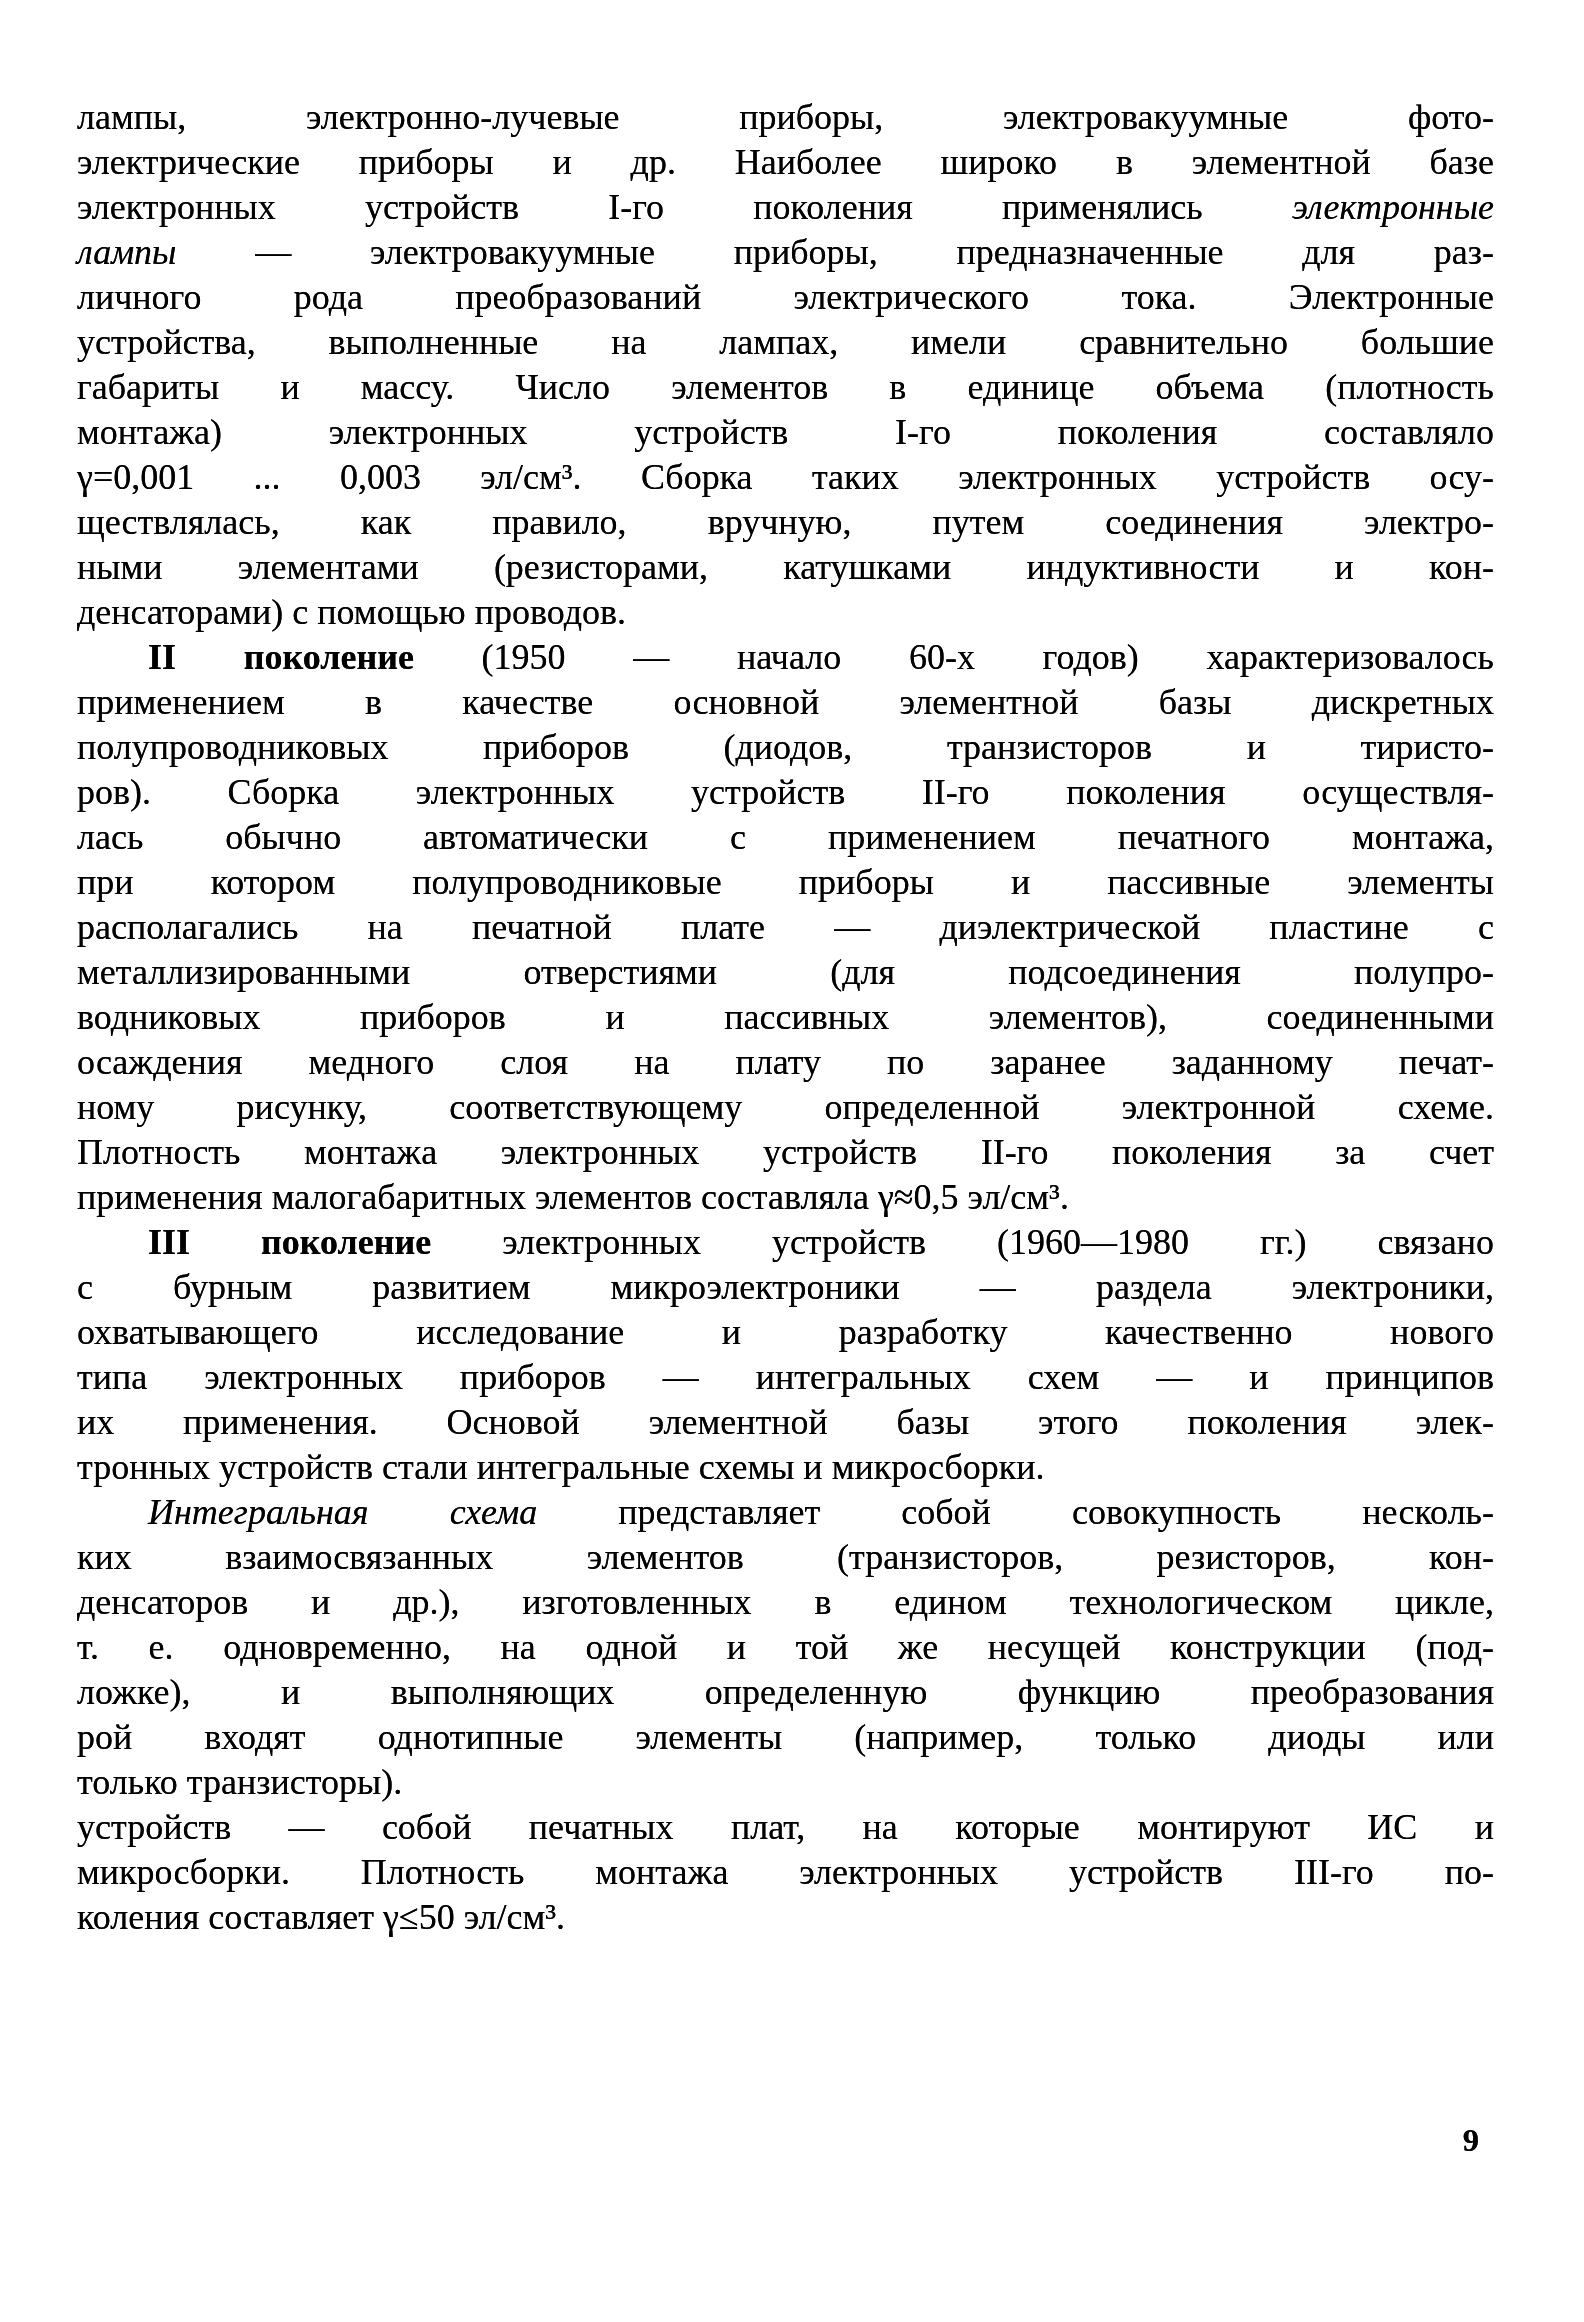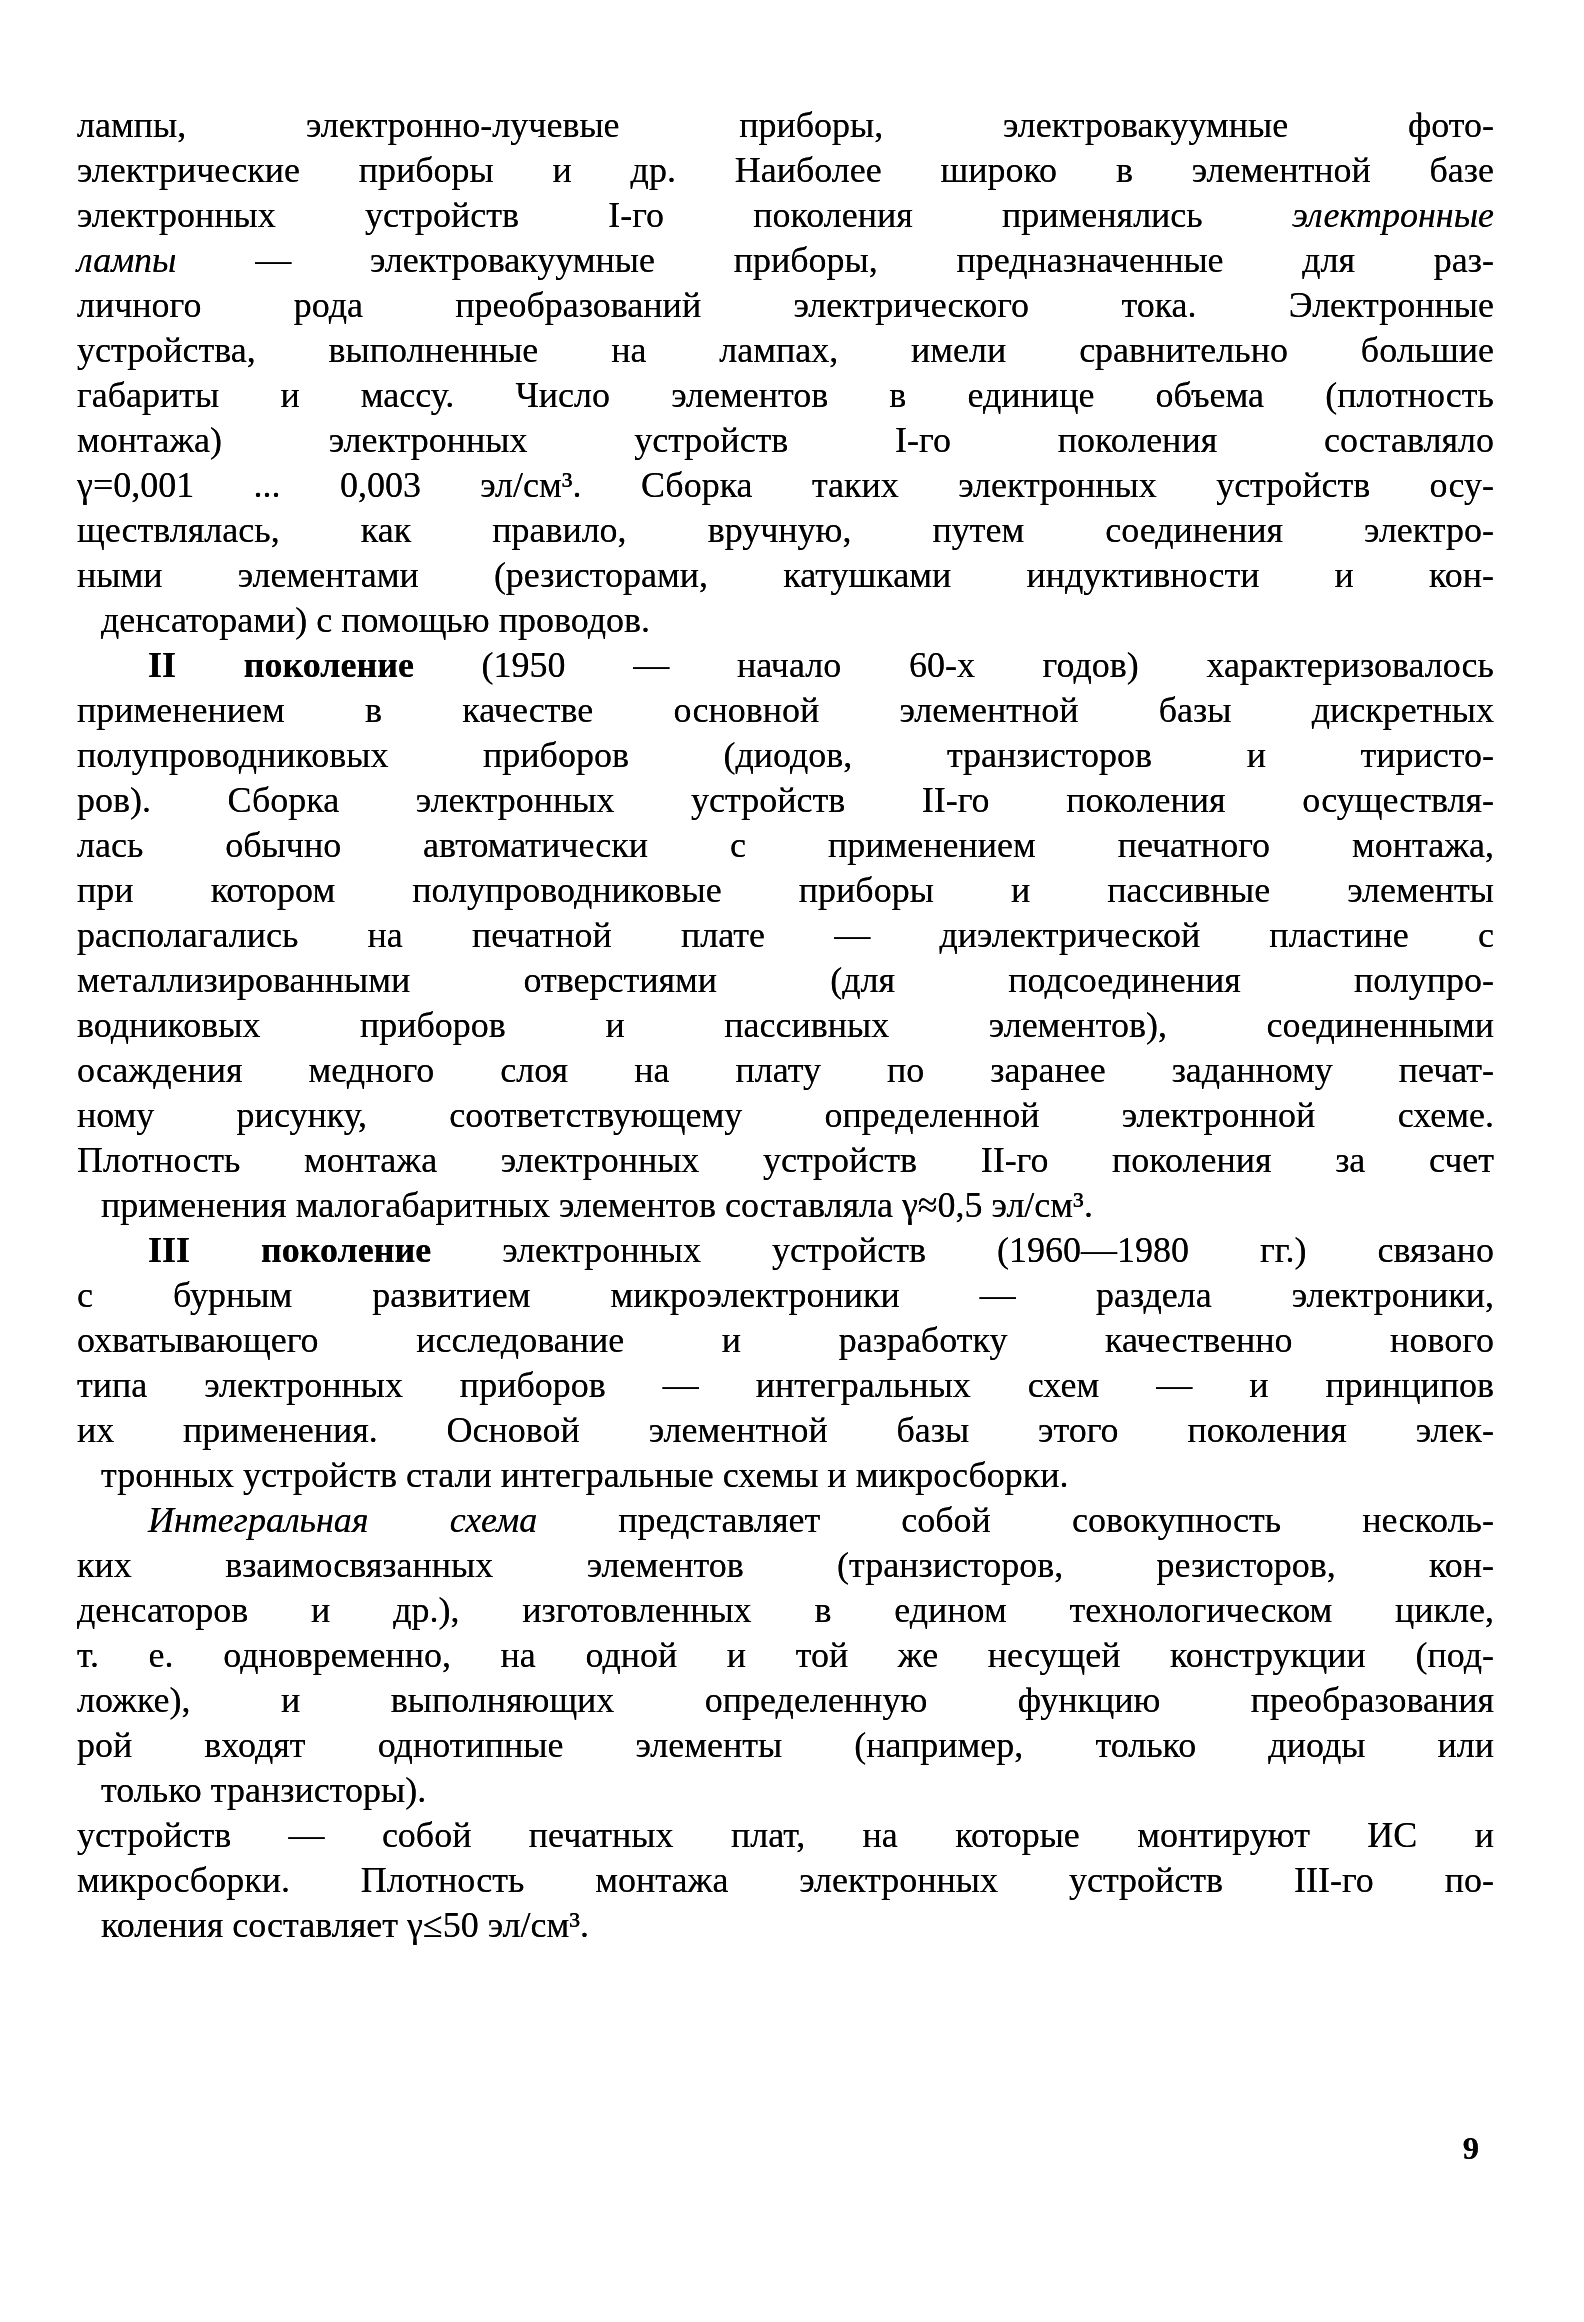--- a/index.html
+++ b/index.html
@@ -10,21 +10,21 @@
   body {
     width: 1584px;
     height: 2323px;
     position: relative;
     overflow: hidden;
     font-family: "Liberation Serif", "DejaVu Serif", serif;
     color: #000000;
   }
   .page {
     position: absolute;
-    left: 0; top: 16px;
+    left: 0; top: 8px;
     width: 1584px;
     height: 1679px;
     background: #ffffff;
     font-family: Liberation Serif, serif;
   }
   .page-text {
     position: absolute;
     left: 77px;
     top: 87px;
     width: 1417px;
@@ -34,21 +34,20 @@
     line-height: 45px;
     height: 45px;
     text-align: justify;
     text-align-last: justify;
     white-space: normal;
     overflow: visible;
     text-shadow: 0 0 0.6px rgba(0,0,0,0.85);
   }
   .line.last {
     text-align-last: left;
-    margin-left: 24px;
   }
   .line.indent {
     text-indent: 71px;
   }
   .seg.normal { font-style: normal; font-weight: normal; }
   .seg.italic { font-style: italic; }
   .seg.bold   { font-weight: 700; }
   .page-number {
     position: absolute;
     left: 1440px;

